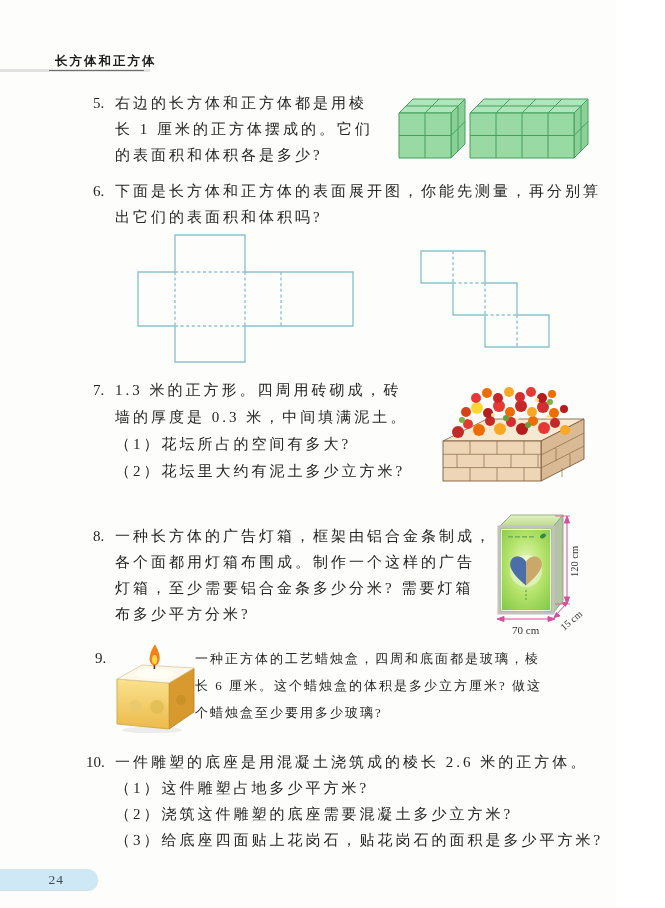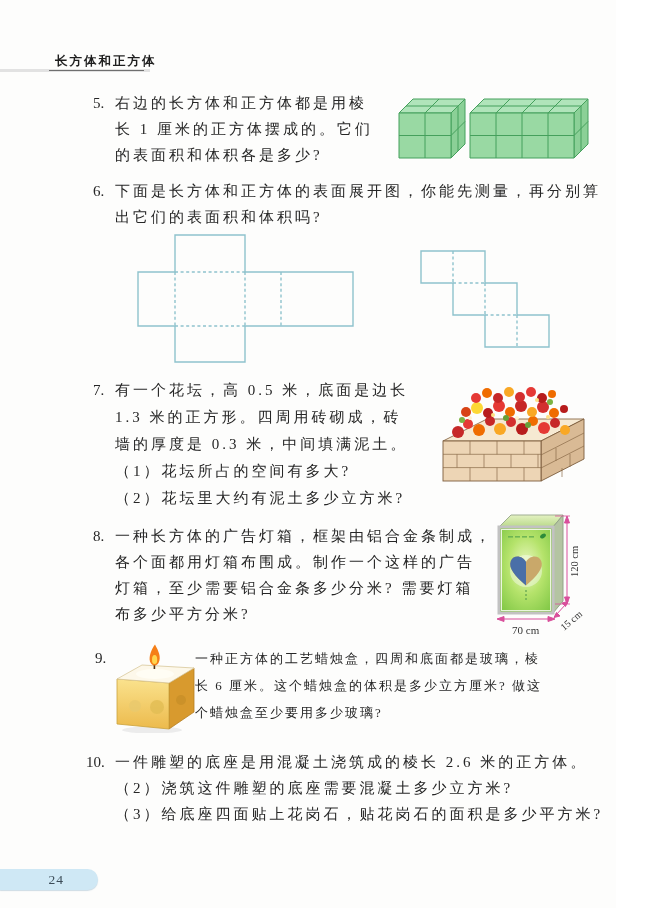--- a/index.html
+++ b/index.html
@@ -112,21 +112,20 @@
         <line x1="517" y1="315" x2="517" y2="347"></line>
         <line x1="453" y1="283" x2="485" y2="283"></line>
         <line x1="485" y1="315" x2="517" y2="315"></line>
       </g>
     </g>
   </svg>
 
   <div class="problem p7" style="left:93px;top:377px;">
     <span class="pnum" style="width:22px;line-height:27px;">7.</span>
     <div class="plines">
-      <div class="pline">有一个花坛，高 0.5 米，底面是边长</div>
       <div class="pline">1.3 米的正方形。四周用砖砌成，砖</div>
       <div class="pline">墙的厚度是 0.3 米，中间填满泥土。</div>
       <div class="pline">（1）花坛所占的空间有多大?</div>
       <div class="pline">（2）花坛里大约有泥土多少立方米?</div>
     </div>
   </div>
 
   <svg class="fig" style="left:432px;top:383px;" width="158" height="104" viewBox="432 383 158 104">
 
     <polygon points="443,441 487,419 584,419 541,441" fill="#f6e9d2" stroke="#8a6a48" stroke-width="0.9"></polygon>
@@ -296,20 +295,21 @@
       <div class="p9line">一种正方体的工艺蜡烛盒，四周和底面都是玻璃，棱</div>
       <div class="p9line">长 6 厘米。这个蜡烛盒的体积是多少立方厘米? 做这</div>
       <div class="p9line">个蜡烛盒至少要用多少玻璃?</div>
     </div>
   </div>
 
   <div class="problem" style="left:86px;top:749px;">
     <span class="pnum" style="width:29px;">10.</span>
     <div class="plines">
       <div class="pline">一件雕塑的底座是用混凝土浇筑成的棱长 2.6 米的正方体。</div>
+      <div class="pline">（1）这件雕塑占地多少平方米?</div>
       <div class="pline">（2）浇筑这件雕塑的底座需要混凝土多少立方米?</div>
       <div class="pline">（3）给底座四面贴上花岗石，贴花岗石的面积是多少平方米?</div>
     </div>
   </div>
 
   <div class="page-pill">
     <span>24</span>
   </div>
 
 </div>

